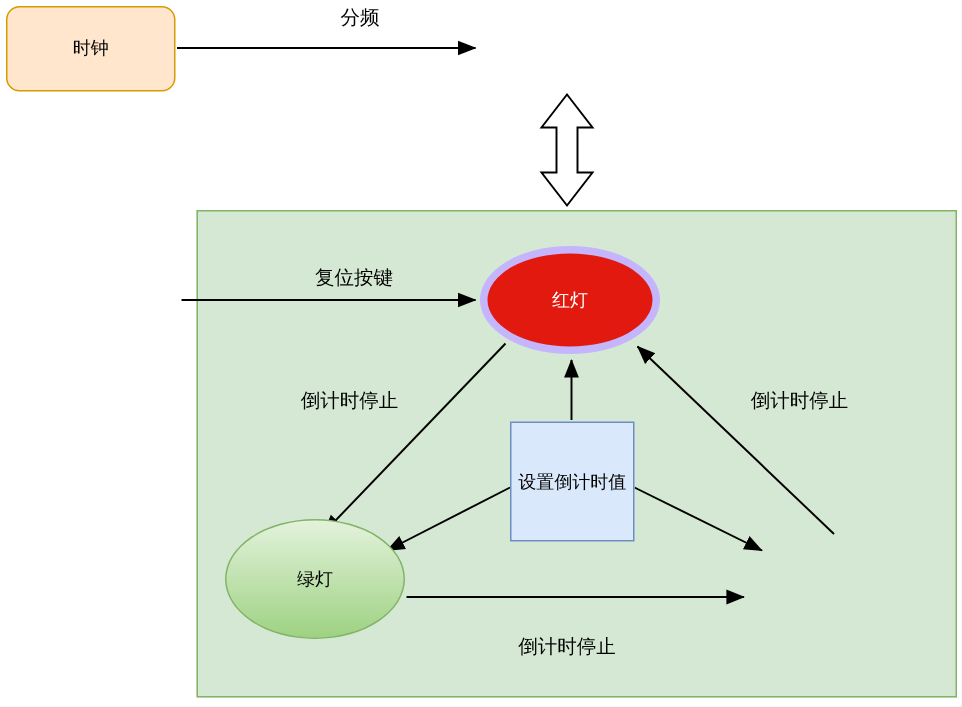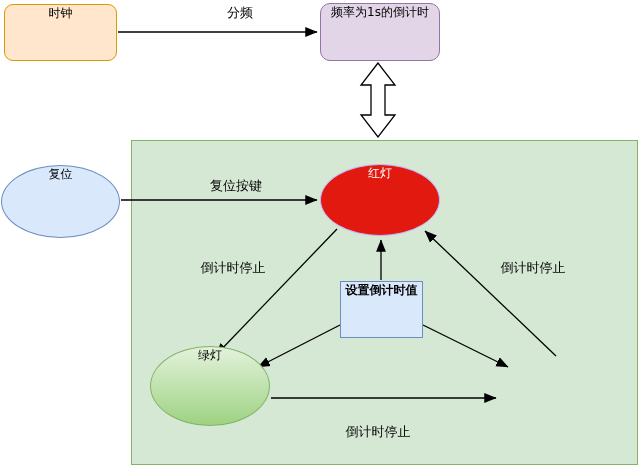--- a/index.html
+++ b/index.html
@@ -1,36 +1,36 @@
 <!DOCTYPE html>
 <html><head>
 <meta charset="utf-8">
 <style>
   html,body{margin:0;padding:0;background:#ffffff;}
   body{font-family:"DejaVu Sans","Liberation Sans",sans-serif;}
   #canvas{position:relative;width:641px;height:471px;background:#ffffff;overflow:hidden;}
-  .node{position:absolute;display:flex;align-items:flex-start;justify-content:center;
+  .node{position:absolute;display:flex;align-items:center;justify-content:center;
         font-size:12px;color:#000;text-align:center;box-sizing:border-box;}
   #container-box{position:absolute;left:131px;top:140px;width:507px;height:325px;
         background:#d5e8d4;border:1px solid #82b366;box-sizing:border-box;}
   #clock-box{left:4px;top:4px;width:113px;height:57px;background:#ffe6cc;
         border:1px solid #d79b00;border-radius:9px;}
   #countdown-box{left:320px;top:3px;width:120px;height:58px;background:#e1d5e7;
         border:1px solid #9673a6;border-radius:10px;}
   #reset-ellipse{left:1px;top:165px;width:119px;height:73px;background:#dae8fc;
         border:1px solid #6c8ebf;border-radius:50%;}
   #red-ellipse{left:320px;top:164px;width:120px;height:72px;background:#e2190e;
-        border:1px solid #c4b5fd;border-radius:50%;color:#ffffff;}
+        border:5px solid #c4b5fd;border-radius:50%;color:#ffffff;}
   #green-ellipse{left:150px;top:346px;width:120px;height:80px;
         background:linear-gradient(#e3f2dc,#9ed282);
         border:1px solid #82b366;border-radius:50%;}
   #yellow-ellipse{left:500px;top:358px;width:122px;height:80px;background:#ffff99;
         border:1px solid #545454;border-radius:50%;}
-  #set-countdown-box{left:340px;top:281px;width:83px;height:57px;background:#dae8fc;
-        border:1px solid #6c8ebf;font-weight:bold;}
+  #set-countdown-box{left:340px;top:281px;width:83px;height:80px;background:#dae8fc;
+        border:1px solid #6c8ebf;}
   .edge-label{position:absolute;font-size:13px;color:#000;white-space:nowrap;
         transform:translateX(-50%);line-height:12px;}
   #edges-svg{position:absolute;left:0;top:0;pointer-events:none;}
 </style>
 </head>
 <body>
 
 <div id="canvas">
 
   <div id="container-box"></div>
@@ -58,27 +58,21 @@
 
     <line x1="340" y1="325" x2="258" y2="367" stroke="#000" stroke-width="1.3" marker-end="url(#arrow)"></line>
 
     <line x1="423" y1="325" x2="508" y2="367" stroke="#000" stroke-width="1.3" marker-end="url(#arrow)"></line>
   </svg>
 
   <div class="node" id="clock-box">
     <span>时钟</span>
   </div>
 
-  <div class="node" id="countdown-box">
-    <span>频率为1s的倒计时</span>
-  </div>
 
-  <div class="node" id="reset-ellipse">
-    <span>复位</span>
-  </div>
 
   <div class="node" id="red-ellipse">
     <span>红灯</span>
   </div>
 
   <div class="node" id="green-ellipse">
     <span>绿灯</span>
   </div>
 
 

